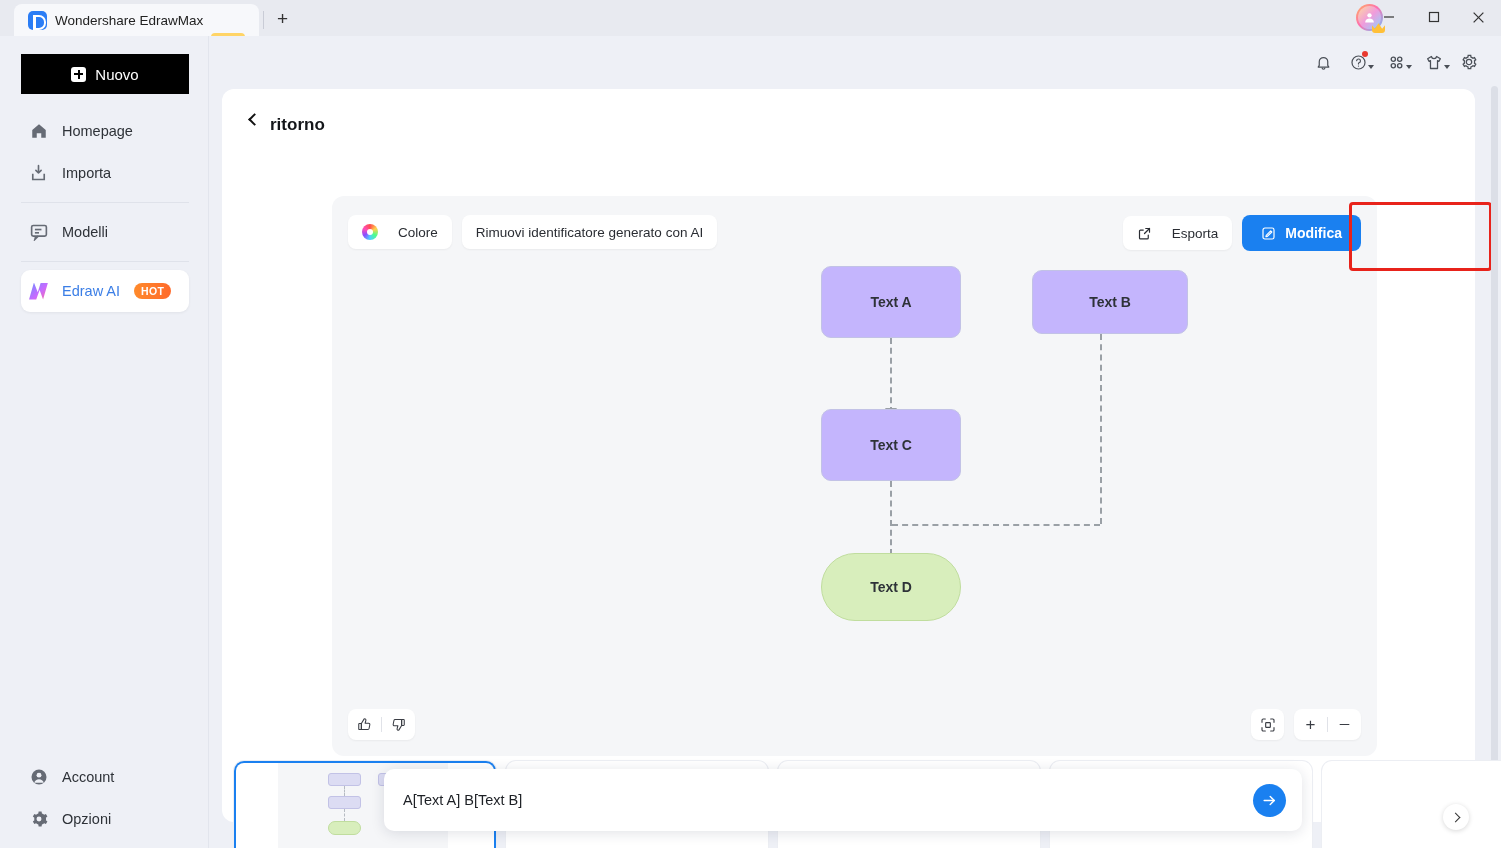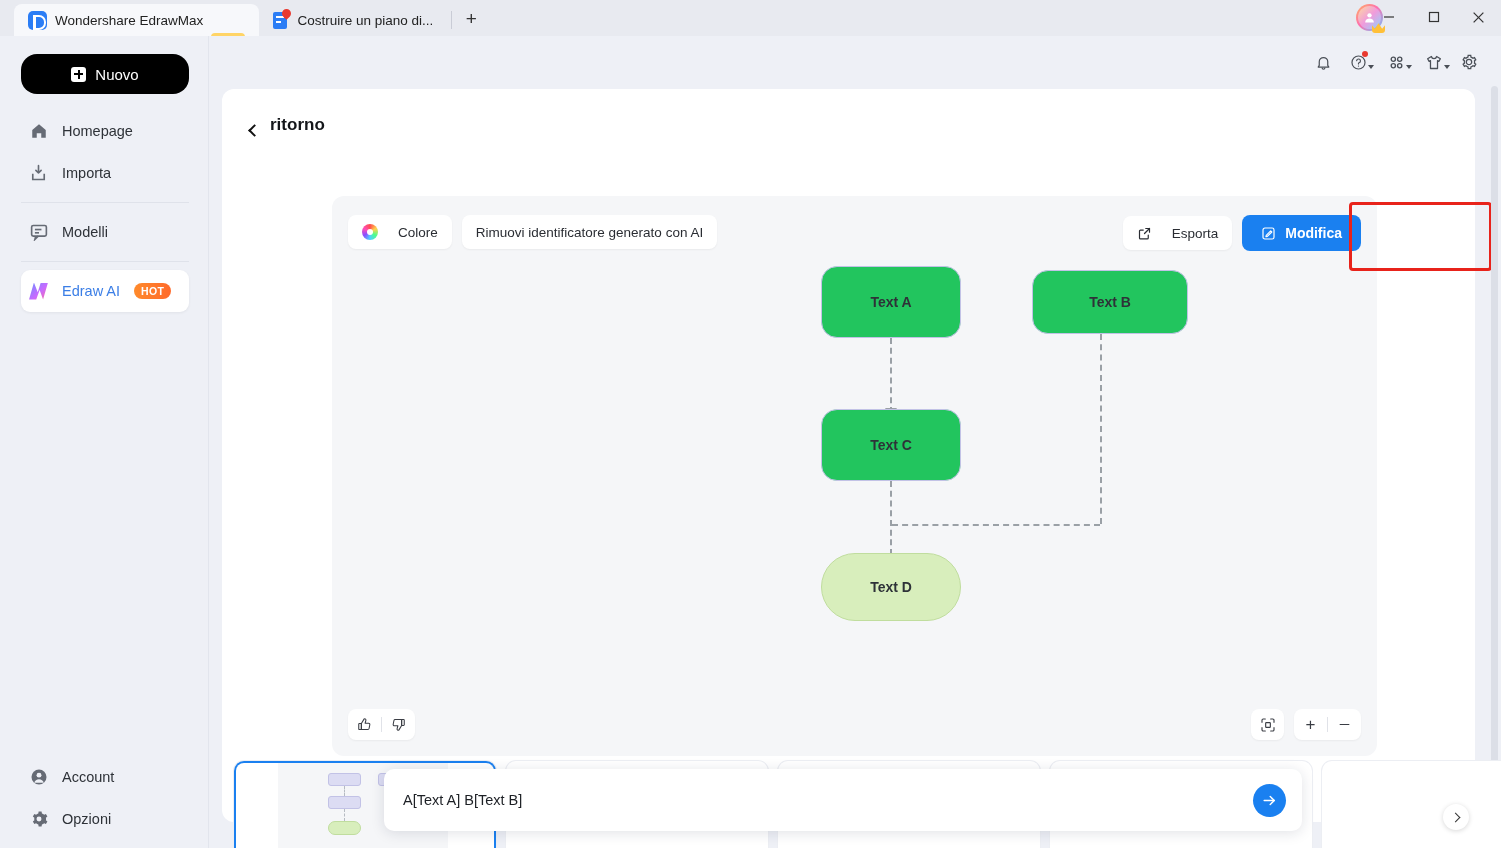--- a/index.html
+++ b/index.html
@@ -84,21 +84,21 @@
   }
 
   
   .sidebar {
     position: absolute; left: 0; top: 36px; width: 209px; height: 812px;
     background: #eef0f6;
     border-right: 1px solid #e2e5ed;
   }
   .new-btn {
     position: absolute; left: 21px; top: 18px; width: 168px; height: 40px;
-    background: #000; color: #fff; border-radius: 16px;
+    background: #000; color: #fff; border-radius: 0;
     display:flex; align-items:center; justify-content:center; gap: 9px;
     font-size: 15px; cursor: pointer;
   }
   .plus-sq {
     width: 15px; height: 15px; background:#fff; border-radius:3px; position:relative;
   }
   .plus-sq::before { content:""; position:absolute; left:3px; top:6.5px; width:9px; height:2px; background:#000; }
   .plus-sq::after  { content:""; position:absolute; left:6.5px; top:3px; width:2px; height:9px; background:#000; }
 
   .nav { position:absolute; left: 21px; top: 74px; width: 168px; }
@@ -129,21 +129,21 @@
   .main {
     position: absolute; left: 210px; top: 36px; width: 1291px; height: 812px;
     background: #eef0f6;
   }
   .content-card {
     position: absolute; left: 12px; top: 53px; width: 1253px; height: 733px;
     background: #fff; border-radius: 12px;
   }
   .back-row {
     position:absolute; left: 28px; top: 26px;
-    display: flex; align-items: flex-end; gap: 11px; cursor: pointer;
+    display: flex; align-items: flex-start; gap: 11px; cursor: pointer;
   }
   .chev-left {
     width: 9px; height: 9px; border-left: 2px solid #111; border-bottom: 2px solid #111;
     transform: rotate(45deg);
   }
   .back-title { font-size: 17px; font-weight: bold; color: #14161a; }
 
   .canvas-card {
     position:absolute; left: 110px; top: 107px; width: 1045px; height: 560px;
     background: #f5f6f8; border-radius: 12px;
@@ -177,21 +177,21 @@
     border: 3px solid #e8231b; border-radius: 4px; pointer-events: none;
   }
 
   
   .diagram { position:absolute; left: 0; top: 70px; width: 1045px; height: 420px; }
   .node {
     position:absolute; display:flex; align-items:center; justify-content:center;
     font-size: 14px; font-weight: bold; color: #2e3238;
   }
   .node.rect {
-    background: #22c55e; border: 1px solid #c2c2e6; border-radius: 16px;
+    background: #c4b5fd; border: 1px solid #c2c2e6; border-radius: 10px;
   }
   .node.pill {
     background: #d8eebc; border: 1px solid #c0dd9e; border-radius: 34px;
   }
   .edge { position:absolute; border-left: 2px dashed #9aa0a6; }
   .edge-h { position:absolute; border-top: 2px dashed #9aa0a6; }
   .arrow {
     position:absolute; width:0; height:0;
     border-left: 6px solid transparent; border-right: 6px solid transparent;
     border-top: 9px solid #9aa0a6;
@@ -274,27 +274,20 @@
 
   <div class="titlebar">
     <div class="tabstrip">
 
       <div class="tab active">
         <span class="tab-logo"></span>
         <span>Wondershare EdrawMax</span>
         <span class="pro-badge">Pro</span>
       </div>
 
-      <div class="tab">
-        <span class="tab-doc-icon">
-          <span class="sheet"></span>
-            <span class="pin"></span>
-        </span>
-        <span>Costruire un piano di...</span>
-      </div>
 
       <div class="tab-sep"></div>
 
       <div class="newtab">+</div>
     </div>
 
     <div class="avatar">
       <div class="inner">
         <svg width="13" height="13" viewBox="0 0 24 24" fill="#fff">
             <circle cx="12" cy="8" r="4"></circle>

